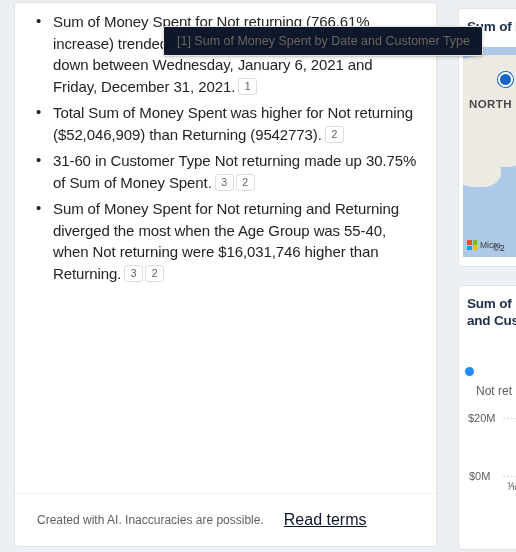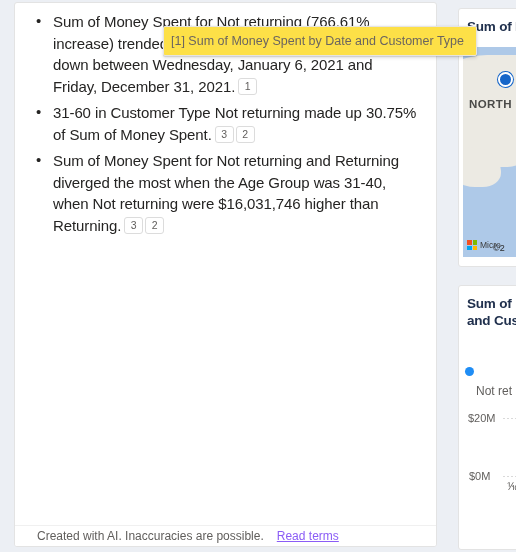--- a/index.html
+++ b/index.html
@@ -77,53 +77,53 @@
     font-family: "Liberation Sans", sans-serif;
   }
   .chip + .chip { margin-left: 2px; }
 
   
   #insights-footer {
     position: absolute;
     left: 0;
     right: 0;
     bottom: 0;
-    height: 21px;
+    height: 53px;
     background: #ffffff;
     border-top: 1px solid #f0f0f0;
     display: flex;
     align-items: center;
     padding-left: 22px;
     box-sizing: border-box;
   }
   #insights-footer .ftxt {
     font-size: 12px;
     color: #605e5c;
   }
   #insights-footer a.readterms {
-    font-size: 12px;
-    color: #8b5cf6;
+    font-size: 16px;
+    color: #0f172a;
     text-decoration: underline;
-    margin-left: 13px;
+    margin-left: 20px;
     cursor: pointer;
   }
 
   
   #viz-tooltip {
     position: absolute;
     left: 163px;
     top: 26px;
     height: 30px;
-    background: #fde047;
+    background: #0f172a;
     border: 1px solid #e6e4e1;
     border-radius: 2px;
     box-shadow: 0 1.6px 3.6px rgba(0,0,0,0.13), 0 0.3px 0.9px rgba(0,0,0,0.10);
     display: flex;
     align-items: center;
-    padding: 0 12px 0 7px;
+    padding: 0 12px 0 13px;
     box-sizing: border-box;
     z-index: 40;
     white-space: nowrap;
   }
   #viz-tooltip .ttext {
     font-size: 12.5px;
     color: #6b6560;
     letter-spacing: 0px;
   }
 
@@ -307,28 +307,31 @@
 
   <div id="insights-scroll">
     <ul class="insight-list">
 
       <li class="first-item">
         <span>Sum of Money Spent for Not returning (766.61% increase) trended up and Returning ( decrease) trended down between Wednesday, January 6, 2021 and Friday, December 31, 2021.</span><span class="chip">1</span>
       </li>
 
 
 
+      <li>
+        <span>Total Sum of Money Spent was higher for Not returning ($52,046,909) than Returning (9542773).</span><span class="chip">2</span>
+      </li>
 
       <li>
         <span>31-60 in Customer Type Not returning made up 30.75% of Sum of Money Spent.</span><span class="chip">3</span><span class="chip">2</span>
       </li>
 
 
       <li>
-        <span>Sum of Money Spent for Not returning and Returning diverged the most when the Age Group was 31-40, when Not returning were $16,031,746 higher than Returning.</span><span class="chip">3</span><span class="chip">2</span>
+        <span>Sum of Money Spent for Not returning and Returning diverged the most when the Age Group was 55-40, when Not returning were $16,031,746 higher than Returning.</span><span class="chip">3</span><span class="chip">2</span>
       </li>
 
     </ul>
   </div>
 
   <div id="insights-footer">
     <span class="ftxt">Created with AI. Inaccuracies are possible.</span>
     <a class="readterms">Read terms</a>
   </div>
 

